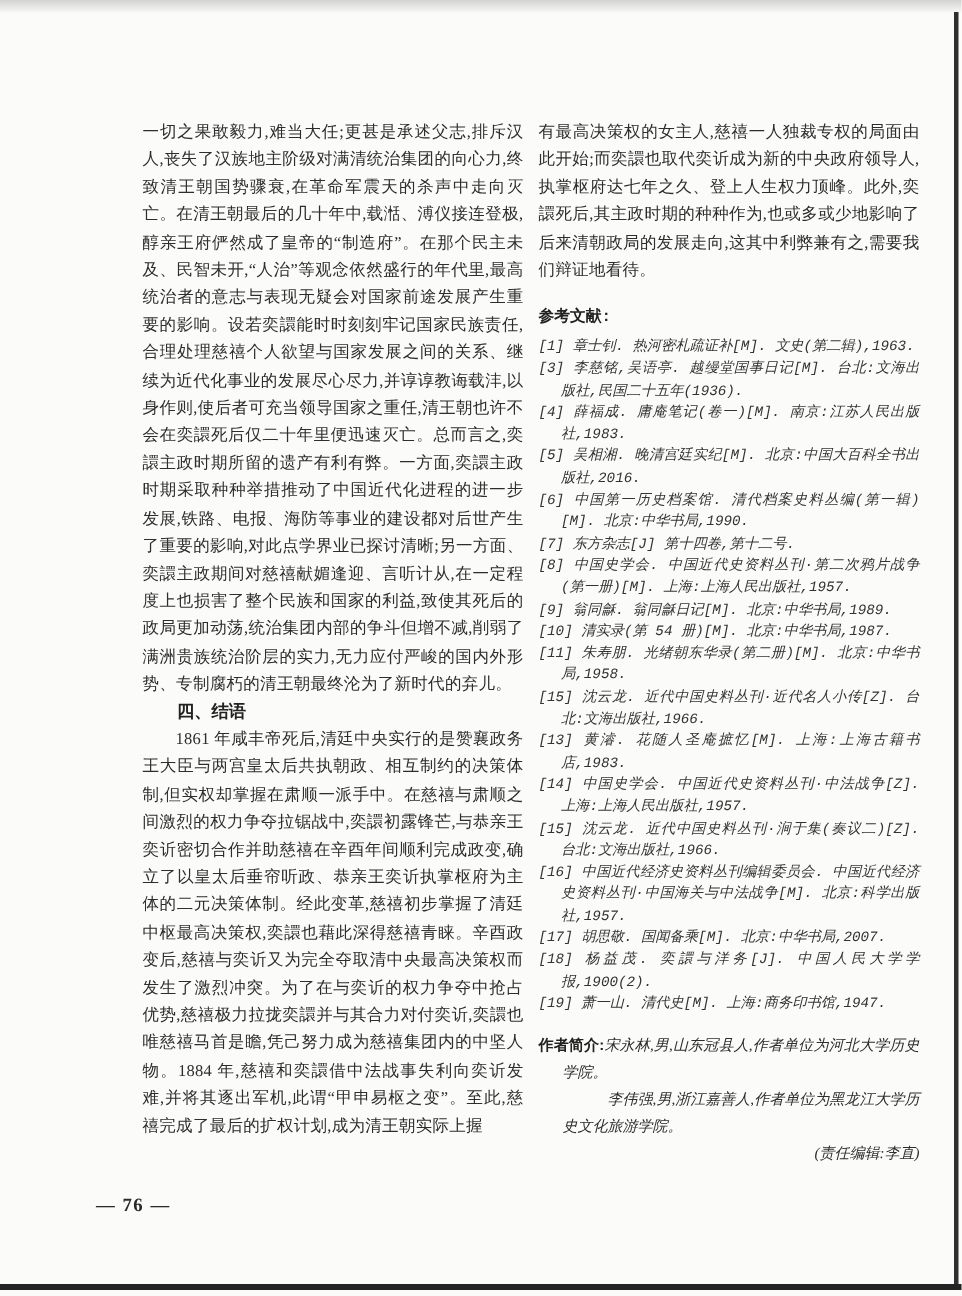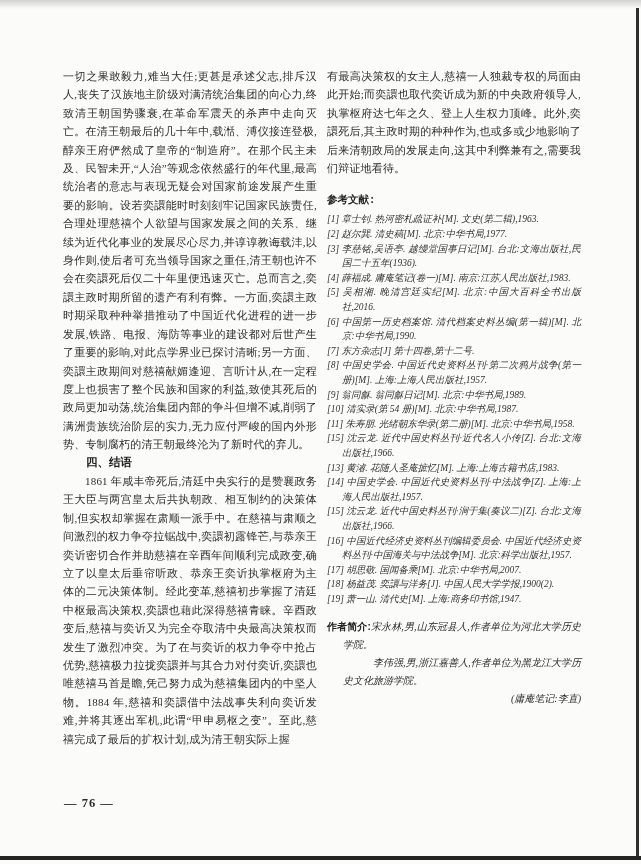--- a/index.html
+++ b/index.html
@@ -22,36 +22,37 @@
   .scan-right-edge{
     position:absolute;left:636px;top:8px;width:3px;height:849px;
     background:#2f2f2f;
   }
   .scan-bottom-edge{
     position:absolute;left:0;top:856px;width:641px;height:4px;
     background:#242424;
   }
   
   .col{
-    position:absolute;top:67px;width:254px;
+    position:absolute;top:79px;width:254px;
     color:#2d2d2d;
+    margin-left:32px;
   }
   .col-left{left:63px;}
   .col-right{left:327px;}
   p.body{
     margin:0;
     font-size:11px;line-height:18.4px;
     text-align:justify;
     letter-spacing:0.2px;
     font-family:"Liberation Serif","DejaVu Serif",serif;
   }
   p.indent{text-indent:2em;}
   .section-heading{
     margin:0;
-    font-family:Liberation Mono, monospace;
+    font-family:Liberation Sans, sans-serif;
     font-weight:bold;
     font-size:11.5px;line-height:18.4px;
     text-indent:2em;
     color:#222;
   }
   .refs-label{
     margin:16px 0 4px 0;
     font-family:Liberation Mono, monospace;
     font-weight:bold;
     font-size:10.5px;line-height:15px;
@@ -59,20 +60,21 @@
   }
   ol.refs{
     margin:0;padding:0;list-style:none;
   }
   ol.refs li{
     font-style:italic;
     font-size:9.5px;line-height:14.6px;
     padding-left:15px;text-indent:-15px;
     text-align:justify;
     color:#333;
+    font-family:Liberation Mono, monospace;
   }
   .authors{
     margin-top:12px;
     font-style:italic;
     font-size:10px;line-height:18px;
     color:#2d2d2d;
   }
   .authors p{margin:0;}
   .author-line-1{padding-left:16px;text-indent:-16px;text-align:justify;}
   .author-line-2{padding-left:16px;text-indent:30px;text-align:justify;}
@@ -109,21 +111,20 @@
     <p class="body indent">1861 年咸丰帝死后,清廷中央实行的是赞襄政务王大臣与两宫皇太后共执朝政、相互制约的决策体制,但实权却掌握在肃顺一派手中。在慈禧与肃顺之间激烈的权力争夺拉锯战中,奕譞初露锋芒,与恭亲王奕䜣密切合作并助慈禧在辛酉年间顺利完成政变,确立了以皇太后垂帘听政、恭亲王奕䜣执掌枢府为主体的二元决策体制。经此变革,慈禧初步掌握了清廷中枢最高决策权,奕譞也藉此深得慈禧青睐。辛酉政变后,慈禧与奕䜣又为完全夺取清中央最高决策权而发生了激烈冲突。为了在与奕䜣的权力争夺中抢占优势,慈禧极力拉拢奕譞并与其合力对付奕䜣,奕譞也唯慈禧马首是瞻,凭己努力成为慈禧集团内的中坚人物。1884 年,慈禧和奕譞借中法战事失利向奕䜣发难,并将其逐出军机,此谓“甲申易枢之变”。至此,慈禧完成了最后的扩权计划,成为清王朝实际上握</p>
   </div>
 
   <div class="col col-right">
     <p class="body">有最高决策权的女主人,慈禧一人独裁专权的局面由此开始;而奕譞也取代奕䜣成为新的中央政府领导人,执掌枢府达七年之久、登上人生权力顶峰。此外,奕譞死后,其主政时期的种种作为,也或多或少地影响了后来清朝政局的发展走向,这其中利弊兼有之,需要我们辩证地看待。</p>
 
     <p class="refs-label">参考文献:</p>
 
     <ol class="refs">
         <li>[1] 章士钊. 热河密札疏证补[M]. 文史(第二辑),1963.</li>
-        <li>[2] 赵尔巽. 清史稿[M]. 北京:中华书局,1977.</li>
         <li>[3] 李慈铭,吴语亭. 越缦堂国事日记[M]. 台北:文海出版社,民国二十五年(1936).</li>
         <li>[4] 薛福成. 庸庵笔记(卷一)[M]. 南京:江苏人民出版社,1983.</li>
         <li>[5] 吴相湘. 晚清宫廷实纪[M]. 北京:中国大百科全书出版社,2016.</li>
         <li>[6] 中国第一历史档案馆. 清代档案史料丛编(第一辑)[M]. 北京:中华书局,1990.</li>
         <li>[7] 东方杂志[J] 第十四卷,第十二号.</li>
         <li>[8] 中国史学会. 中国近代史资料丛刊·第二次鸦片战争(第一册)[M]. 上海:上海人民出版社,1957.</li>
         <li>[9] 翁同龢. 翁同龢日记[M]. 北京:中华书局,1989.</li>
         <li>[10] 清实录(第 54 册)[M]. 北京:中华书局,1987.</li>
         <li>[11] 朱寿朋. 光绪朝东华录(第二册)[M]. 北京:中华书局,1958.</li>
         <li>[15] 沈云龙. 近代中国史料丛刊·近代名人小传[Z]. 台北:文海出版社,1966.</li>
@@ -132,21 +133,21 @@
         <li>[15] 沈云龙. 近代中国史料丛刊·涧于集(奏议二)[Z]. 台北:文海出版社,1966.</li>
         <li>[16] 中国近代经济史资料丛刊编辑委员会. 中国近代经济史资料丛刊·中国海关与中法战争[M]. 北京:科学出版社,1957.</li>
         <li>[17] 胡思敬. 国闻备乘[M]. 北京:中华书局,2007.</li>
         <li>[18] 杨益茂. 奕譞与洋务[J]. 中国人民大学学报,1900(2).</li>
         <li>[19] 萧一山. 清代史[M]. 上海:商务印书馆,1947.</li>
       </ol>
 
     <div class="authors">
       <p class="author-line-1"><span class="label">作者简介:</span><span>宋永林,男,山东冠县人,作者单位为河北大学历史学院。</span></p>
       <p class="author-line-2"><span>李伟强,男,浙江嘉善人,作者单位为黑龙江大学历史文化旅游学院。</span></p>
-      <p class="editor-note">(庸庵笔记:李直)</p>
+      <p class="editor-note">(责任编辑:李直)</p>
     </div>
   </div>
 
   <div class="page-number">— 76 —</div>
 
   <div class="scan-right-edge"></div>
   <div class="scan-bottom-edge"></div>
 
 </div>
 

